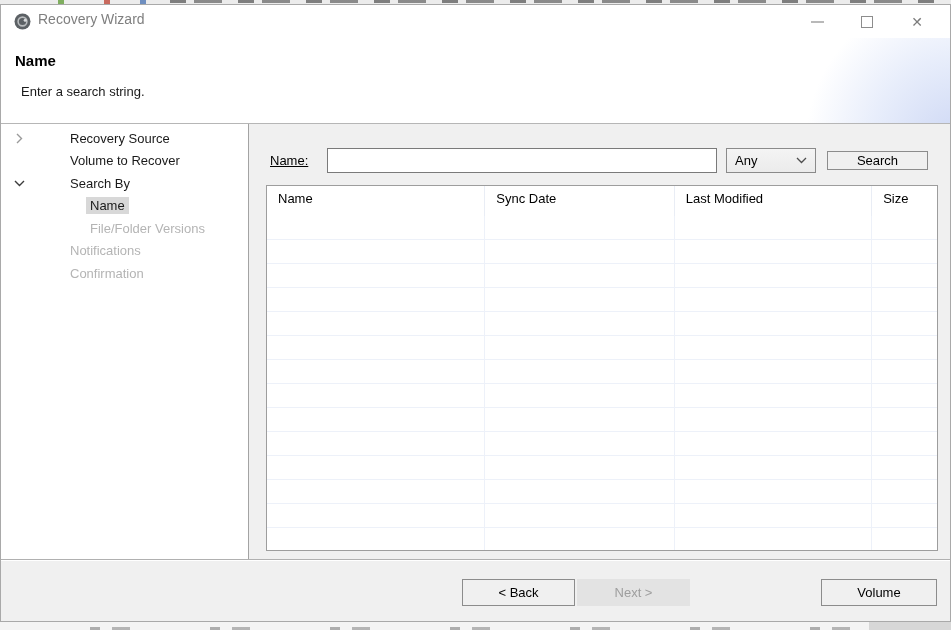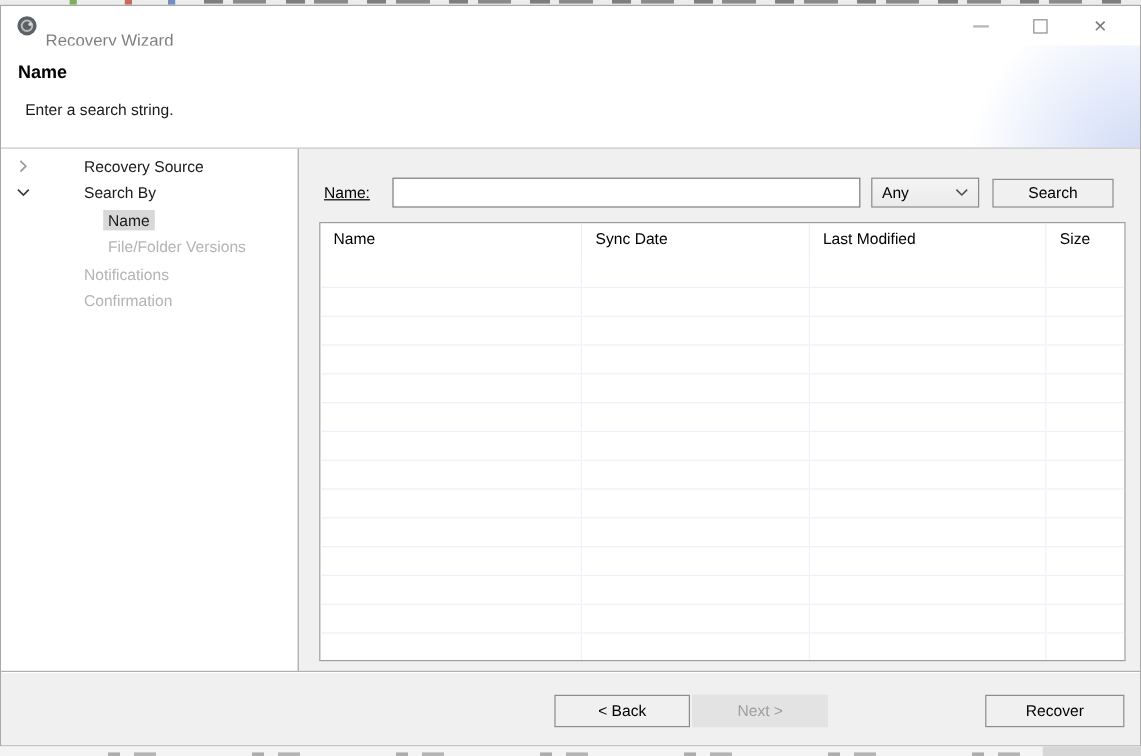--- a/index.html
+++ b/index.html
@@ -33,21 +33,21 @@
 
   
   .window {
     position: absolute; left: 0; top: 4px; width: 951px; height: 618px;
     background: #ffffff; border: 1px solid #a9a9a9;
   }
 
   
   .titlebar { position: absolute; left: 0; top: 0; right: 0; height: 33px; background: #ffffff; }
   .app-icon { position: absolute; left: 13px; top: 8px; width: 17px; height: 17px; }
-  .window-title { position: absolute; left: 37px; top: 20px; font-size: 14px; color: #7f7f7f; }
+  .window-title { position: absolute; left: 37px; top: 6px; font-size: 14px; color: #7f7f7f; }
   .caption-buttons { position: absolute; right: 8px; top: 0; height: 33px; display: flex; }
   .cap-btn { width: 50px; height: 33px; display: flex; align-items: center; justify-content: center; cursor: default; }
   .min-glyph { width: 13px; height: 2px; background: #b9b9b9; }
   .max-glyph { width: 12px; height: 12px; border: 1px solid #8d8d8d; background: transparent; }
   .close-glyph { font-size: 14px; color: #7c7c7c; line-height: 1; }
   .caption-underline { position: absolute; top: 36px; left: 789px; right: 5px; height: 1px; background: #d8d8d8; }
 
   
   .banner { position: absolute; left: 0; top: 33px; right: 0; height: 85px; background: #ffffff; overflow: hidden; }
   .banner-gradient {
@@ -81,21 +81,21 @@
   .combo {
     flex: 0 0 auto; width: 90px; height: 25px; margin-left: 9px;
     border: 1px solid #8a8a8a; background: linear-gradient(#f4f4f4, #ebebeb);
     display: flex; align-items: center; font-size: 13px; color: #000; padding: 0 8px;
     justify-content: space-between; cursor: default;
   }
   .btn {
     font-family: inherit; font-size: 13px; color: #000;
     background: #f0f0f0; border: 1px solid #8c8c8c; cursor: default;
   }
-  .search-btn { flex: 0 0 auto; width: 101px; height: 24px; margin-left: 11px; }
+  .search-btn { flex: 0 0 auto; width: 101px; height: 19px; margin-left: 11px; }
 
   
   .rtable {
     position: absolute; left: 16px; top: 61px; width: 672px; height: 366px;
     background: #ffffff; border: 1px solid #9d9d9d; overflow: hidden;
   }
   .thead { display: flex; height: 30px; }
   .th {
     font-size: 13px; color: #000; padding: 5px 0 0 11px;
     border-right: 1px solid #e9edf5; overflow: hidden; white-space: nowrap;
@@ -163,20 +163,23 @@
       <div class="sidebar" id="sidebar">
           <div class="tree-item lvl0">
             <span class="twisty">
               <svg class="chev-svg" width="7" height="11" viewBox="0 0 7 11">
                 <polyline points="1,1 5.5,5.5 1,10" fill="none" stroke="#9a9a9a" stroke-width="1.4"></polyline>
               </svg>
             </span>
             <span class="tree-label">Recovery Source</span>
           </div>
           <div class="tree-item lvl0">
+            <span class="tree-label">Volume to Recover</span>
+          </div>
+          <div class="tree-item lvl0">
             <span class="twisty">
               <svg class="chev-svg" width="11" height="7" viewBox="0 0 11 7">
                 <polyline points="1,1 5.5,5.5 10,1" fill="none" stroke="#3c3c3c" stroke-width="1.4"></polyline>
               </svg>
             </span>
             <span class="tree-label">Search By</span>
           </div>
           <div class="tree-item lvl1 selected">
             <span class="tree-label">Name</span>
           </div>
@@ -298,21 +301,21 @@
               </div>
             </div>
         </div>
       </div>
     </div>
 
     <div class="footer-sep"></div>
     <div class="footer">
       <button class="btn btn-back">&lt; Back</button>
       <button class="btn btn-next" disabled="">Next &gt;</button>
-      <button class="btn btn-cancel">Recover</button>
+      <button class="btn btn-cancel">Volume</button>
     </div>
   </div>
 
   <div class="bg-sliver bottom">
     <div class="frag"></div>
     <div class="block"></div>
   </div>
 
 </div>
 

